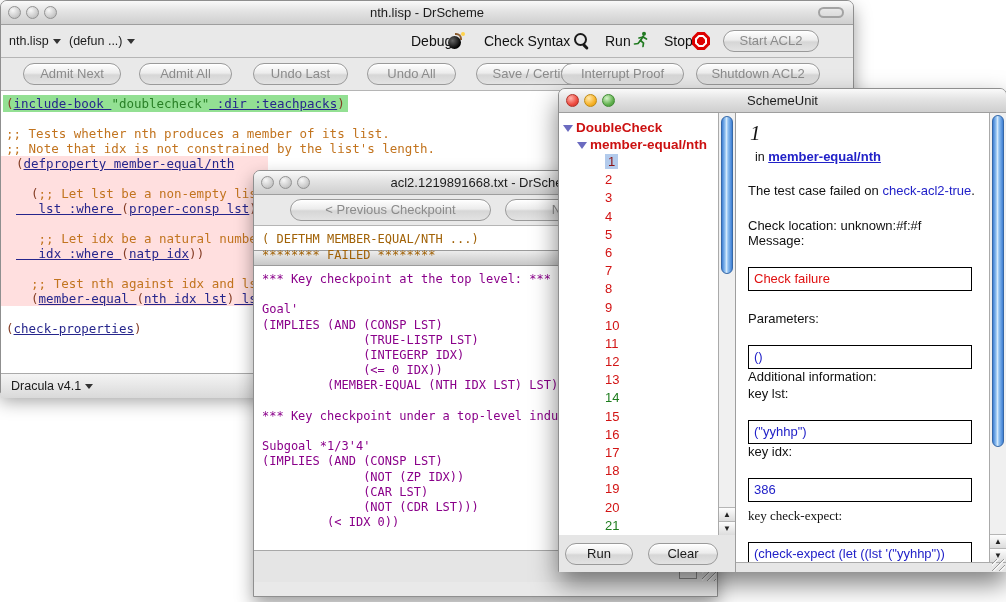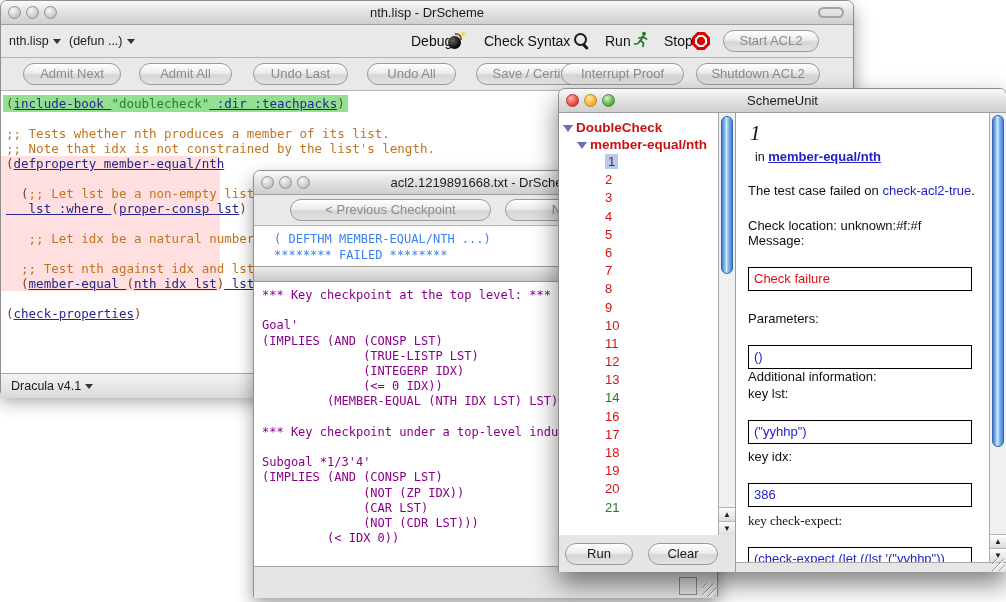--- a/index.html
+++ b/index.html
@@ -31,21 +31,21 @@
   
   .main-window{left:0;top:0;width:852px;height:391px;z-index:1;}
   .toolbar{position:relative;height:32px;background:#e9e9e9;border-bottom:1px solid #b5b5b5;}
   .menu-item{position:absolute;top:9px;font-size:12.5px;color:#1a1a1a;white-space:nowrap;}
   .tb-label{position:absolute;top:8px;font-size:14px;color:#111;white-space:nowrap;}
   .dd-arrow{display:inline-block;width:0;height:0;border-left:4px solid transparent;border-right:4px solid transparent;
             border-top:5px solid #333;margin-left:4px;vertical-align:middle;}
   .editor{position:relative;height:277px;background:#fff;overflow:hidden;
           font-family:"DejaVu Sans Mono",monospace;font-size:12.5px;line-height:15px;padding:5px 0 0 5px;}
   .code-line{white-space:pre;height:15px;}
-  .code-line.bg-pink{background:#ffdfdf;width:219px;margin-left:-5px;padding-left:5px;box-sizing:border-box;}
+  .code-line.bg-pink{background:#ffdfdf;width:267px;margin-left:-5px;padding-left:15px;box-sizing:border-box;}
   .bg-green .line-inner{background:#93e093;margin-left:-3px;padding:1px 3px;}
   .tk-p{color:#843c24;} .tk-n{color:#26268c;text-decoration:underline;} .tk-g{color:#298026;} .tk-c{color:#c2741f;}
   .statusbar{position:relative;height:24px;background:linear-gradient(#f4f4f4,#d9d9d9);border-top:1px solid #aaa;}
   .status-label{position:absolute;left:10px;top:5px;font-size:12.5px;color:#1a1a1a;}
 
   
   .icon{position:absolute;display:inline-block;}
   .bomb{width:17px;height:17px;}
   .bomb .body{position:absolute;left:0;bottom:0;width:13px;height:13px;border-radius:50%;
               background:radial-gradient(circle at 35% 35%,#666,#000 70%);}
@@ -59,22 +59,22 @@
   .oct{clip-path:polygon(30% 0,70% 0,100% 30%,100% 70%,70% 100%,30% 100%,0 70%,0 30%);}
   .stop-icon .o1{position:absolute;inset:0;background:#dd0000;}
   .stop-icon .o2{position:absolute;inset:3px;background:#fff;}
   .stop-icon .o3{position:absolute;inset:5px;background:#dd0000;}
   .tri-disc{display:inline-block;width:0;height:0;border-left:5px solid transparent;border-right:5px solid transparent;
             border-top:7px solid #6b6bc0;margin-right:3px;vertical-align:middle;}
 
   
   .acl2-window{left:253px;top:170px;width:463px;height:425px;z-index:2;}
   .chk-row{position:relative;height:30px;background:#e9e9e9;border-bottom:1px solid #b5b5b5;}
-  .pane1{height:40px;background:#fff;padding:5px 20px;box-sizing:border-box;
-         font-family:"DejaVu Sans Mono",monospace;font-size:12px;line-height:16px;color:#3b82f6;}
+  .pane1{height:24px;background:#fff;padding:5px 8px;box-sizing:border-box;
+         font-family:"DejaVu Sans Mono",monospace;font-size:12px;line-height:16px;color:#a16207;}
   .splitter{height:16px;background:linear-gradient(#ececec,#c8c8c8);border-top:1px solid #9b9b9b;border-bottom:1px solid #9b9b9b;box-sizing:border-box;}
   .pane2{height:284px;background:#fff;padding:6px 8px;box-sizing:border-box;overflow:hidden;
          font-family:"DejaVu Sans Mono",monospace;font-size:12px;line-height:15.2px;color:#8a008a;}
   .txt-line{white-space:pre;}
   .acl2-bottom{position:relative;height:31px;background:#e5e5e5;border-top:1px solid #a8a8a8;}
   .corner-box{position:absolute;right:20px;bottom:3px;width:16px;height:16px;border:1px solid #8d8d8d;background:#e5e5e5;}
   .grip{position:absolute;right:1px;bottom:1px;width:14px;height:14px;
         background:repeating-linear-gradient(135deg,transparent 0 3px,#989898 3px 4px,#f5f5f5 4px 5px);}
 
   
@@ -99,21 +99,21 @@
   .detail-view{position:relative;height:449px;background:#fff;overflow:hidden;box-sizing:border-box;
                padding:6px 26px 0 12px;font-size:13px;color:#111;}
   .detail-bottom{position:relative;height:10px;background:#e6e6e6;border-top:1px solid #aaa;box-sizing:border-box;}
   .big-num{font-family:"Liberation Serif",serif;font-style:italic;font-size:21px;color:#111;margin:2px 0 0 2px;}
   .in-line{margin:3px 0 0 7px;font-size:12.5px;}
   .su-link{color:#2121c8;font-weight:bold;text-decoration:underline;font-size:13px;}
   .fail-text{margin-top:18px;width:232px;line-height:17px;}
   .blue-text{color:#2121c8;}
   .check-loc{margin-top:19px;}
   .fld-label{margin-top:0;line-height:16px;}
-  .mt22{} .mt20{margin-top:20px;} .mt6{margin-top:6px;font-family:Liberation Serif, serif;} .mt5{margin-top:5px;} .mt1{margin-top:1px;}
+  .mt22{} .mt20{margin-top:20px;} .mt6{margin-top:6px;font-family:Liberation Serif, serif;} .mt5{} .mt1{margin-top:1px;}
   .value-box{border:1px solid #000;background:#fff;width:224px;box-sizing:border-box;padding:3px 5px;
              margin-top:18px;font-size:13px;line-height:16px;color:#2121c8;min-height:22px;}
   .value-box.red{color:#e01010;}
   .su-bottom-grip{position:absolute;right:1px;bottom:1px;width:13px;height:12px;
         background:repeating-linear-gradient(135deg,transparent 0 3px,#989898 3px 4px,#f5f5f5 4px 5px);}
 </style>
 </head>
 <body>
 
 <div class="desktop">
@@ -180,20 +180,21 @@
         <div class="code-line bg-green"><span class="line-inner"><span class="tk-p">(</span><span class="tk-n">include-book </span><span class="tk-g">"doublecheck"</span><span class="tk-n"> :dir :teachpacks</span><span class="tk-p">)</span></span></div>
         <div class="code-line"><span class="line-inner">&nbsp;</span></div>
         <div class="code-line"><span class="line-inner"><span class="tk-c">;; Tests whether nth produces a member of its list.</span></span></div>
         <div class="code-line"><span class="line-inner"><span class="tk-c">;; Note that idx is not constrained by the list's length.</span></span></div>
         <div class="code-line bg-pink"><span class="line-inner"><span class="tk-p">(</span><span class="tk-n">defproperty member-equal/nth</span></span></div>
         <div class="code-line bg-pink"><span class="line-inner">&nbsp;</span></div>
         <div class="code-line bg-pink"><span class="line-inner"><span class="tk-p">  (</span><span class="tk-c">;; Let lst be a non-empty list.</span></span></div>
         <div class="code-line bg-pink"><span class="line-inner"><span class="tk-n">   lst :where </span><span class="tk-p">(</span><span class="tk-n">proper-consp lst</span><span class="tk-p">)</span></span></div>
         <div class="code-line bg-pink"><span class="line-inner">&nbsp;</span></div>
         <div class="code-line bg-pink"><span class="line-inner"><span class="tk-c">   ;; Let idx be a natural number.</span></span></div>
+        <div class="code-line bg-pink"><span class="line-inner"><span class="tk-n">   idx :where </span><span class="tk-p">(</span><span class="tk-n">natp idx</span><span class="tk-p">))</span></span></div>
         <div class="code-line bg-pink"><span class="line-inner">&nbsp;</span></div>
         <div class="code-line bg-pink"><span class="line-inner"><span class="tk-c">  ;; Test nth against idx and lst.</span></span></div>
         <div class="code-line bg-pink"><span class="line-inner"><span class="tk-p">  (</span><span class="tk-n">member-equal </span><span class="tk-p">(</span><span class="tk-n">nth idx lst</span><span class="tk-p">)</span><span class="tk-n"> lst</span><span class="tk-p">))</span></span></div>
         <div class="code-line"><span class="line-inner">&nbsp;</span></div>
         <div class="code-line"><span class="line-inner"><span class="tk-p">(</span><span class="tk-n">check-properties</span><span class="tk-p">)</span></span></div>
       </div>
 
     <div class="statusbar">
       <span class="status-label"><span>Dracula v4.1</span><span class="dd-arrow"></span></span>
     </div>
@@ -264,20 +265,21 @@
               <div class="case-num red"><span>5</span></div>
               <div class="case-num red"><span>6</span></div>
               <div class="case-num red"><span>7</span></div>
               <div class="case-num red"><span>8</span></div>
               <div class="case-num red"><span>9</span></div>
               <div class="case-num red"><span>10</span></div>
               <div class="case-num red"><span>11</span></div>
               <div class="case-num red"><span>12</span></div>
               <div class="case-num red"><span>13</span></div>
               <div class="case-num green"><span>14</span></div>
+              <div class="case-num red"><span>15</span></div>
               <div class="case-num red"><span>16</span></div>
               <div class="case-num red"><span>17</span></div>
               <div class="case-num red"><span>18</span></div>
               <div class="case-num red"><span>19</span></div>
               <div class="case-num red"><span>20</span></div>
               <div class="case-num green"><span>21</span></div>
             </div>
           <div class="vscroll">
             <div class="vthumb" style="top:3px;height:158px"></div>
             <div class="arrows">

